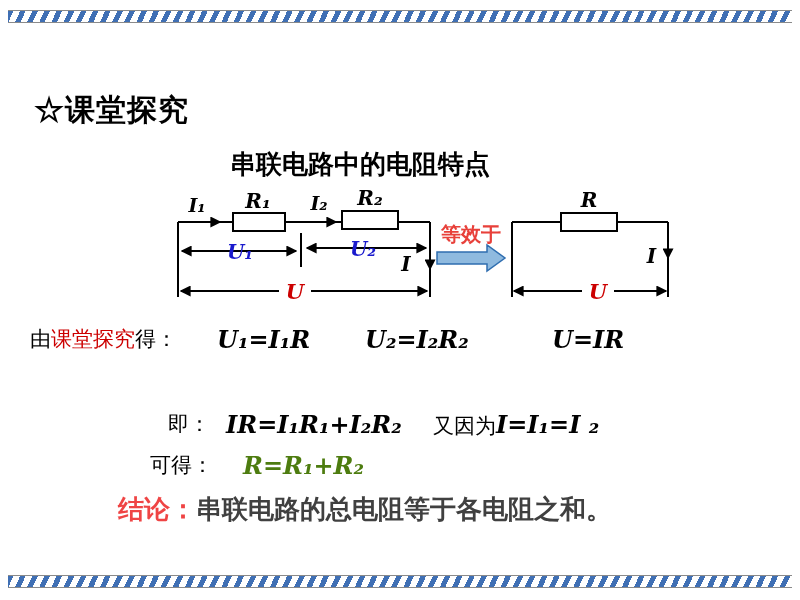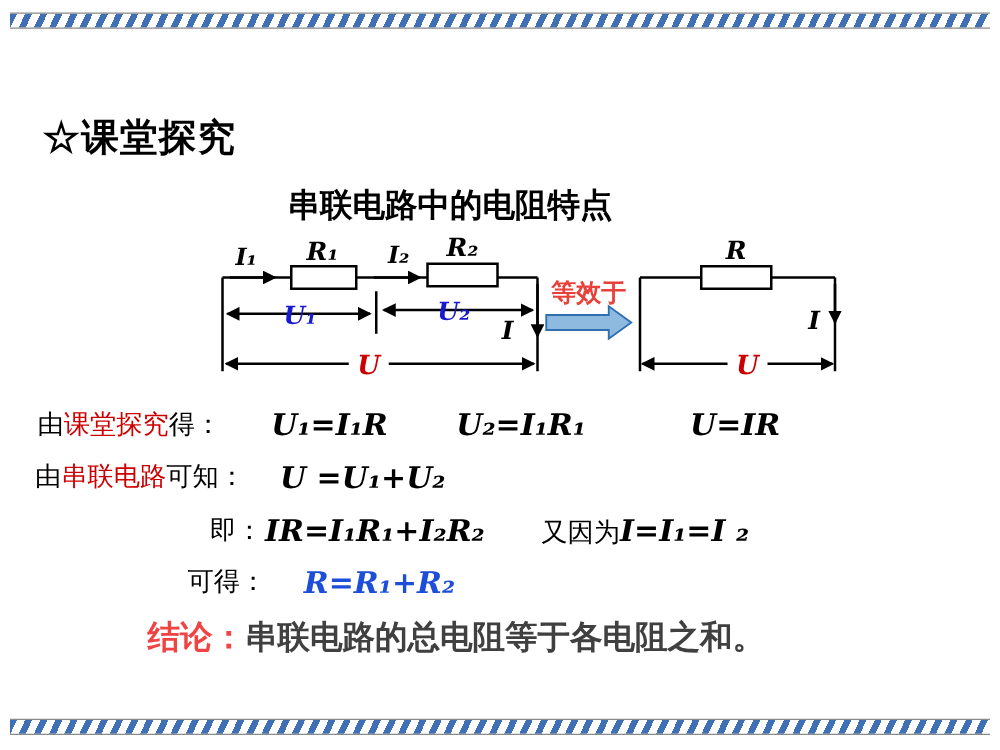--- a/index.html
+++ b/index.html
@@ -15,21 +15,21 @@
   svg{overflow:visible;}
   .svgf{font-family:"DejaVu Serif","Liberation Serif",serif;font-style:italic;font-weight:bold;font-size:20px;fill:#000;}
   .svgf.small{font-size:19px;}
   .vblue{fill:#1a1acd;}
   .vred{fill:#cc0000;font-size:21px;}
   .svgcn{font-family:"Liberation Sans",sans-serif;font-weight:bold;font-size:20px;fill:#e8403a;}
   .row{position:absolute;left:0;width:800px;height:34px;font-size:21px;white-space:nowrap;}
   .at{position:absolute;white-space:nowrap;}
   .f{font-family:"DejaVu Serif","Liberation Serif",serif;font-style:italic;font-weight:700;font-size:24px;}
   .red{color:#cc0000;}
-  .resred{color:#1d4ed8;}
+  .resred{color:#4d7c0f;}
   .conc{position:absolute;left:118px;top:492px;font-size:26px;font-weight:700;white-space:nowrap;}
   .conc .lbl{color:#ef4444;}
   .conc .txt{color:#404040;}
 </style>
 </head>
 <body>
 
 <div class="slide">
 
   <div class="strip top"></div>
@@ -87,34 +87,28 @@
     <text class="svgf" x="589" y="207" text-anchor="middle">R</text>
     <text class="svgf" x="656" y="263" text-anchor="end">I</text>
     <text class="svgf vred" x="598" y="299" text-anchor="middle">U</text>
   </svg>
 
   <div class="row" style="top:325px">
     <span class="at" style="left:30px">
       <span>由</span><span class="red">课堂探究</span><span>得：</span>
     </span>
     <span class="at f" style="left:217px">U₁=I₁R</span>
-    <span class="at f" style="left:365px">U₂=I₁R₁</span>
+    <span class="at f" style="left:365px">U₂=I₂R₂</span>
     <span class="at f" style="left:552px">U=IR</span>
   </div>
 
-  <div class="row" style="top:367px">
-    <span class="at" style="left:28px">
-      <span>由</span><span class="red">串联电路</span><span>可知：</span>
-    </span>
-    <span class="at f" style="left:224px">U =U₁+U₂</span>
-  </div>
 
   <div class="row" style="top:410px">
     <span class="at" style="left:168px">即：</span>
-    <span class="at f" style="left:212px">IR=I₁R₁+I₂R₂</span>
+    <span class="at f" style="left:226px">IR=I₁R₁+I₂R₂</span>
     <span class="at" style="left:433px">
       <span>又因为</span><span class="f">I=I₁=I ₂</span>
     </span>
   </div>
 
   <div class="row" style="top:451px">
     <span class="at" style="left:150px">可得：</span>
     <span class="at f resred" style="left:243px">R=R₁+R₂</span>
   </div>
 

